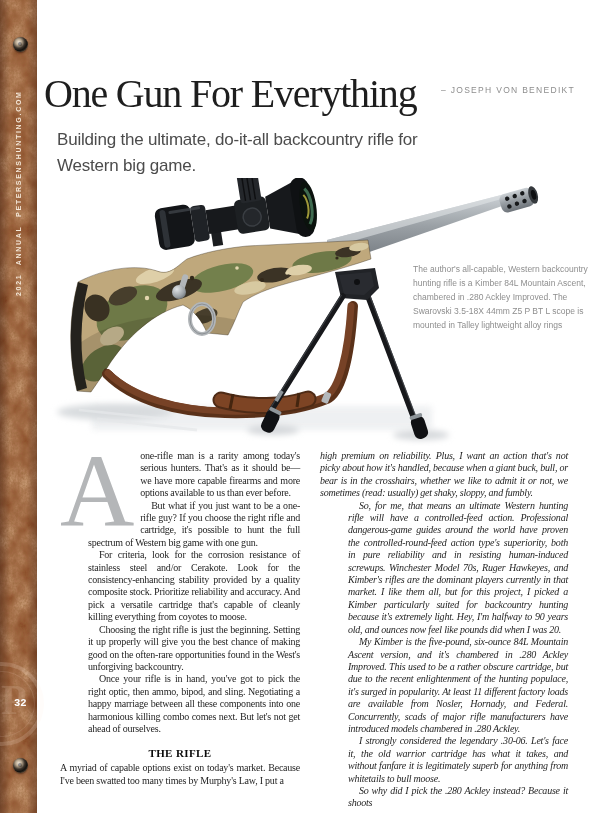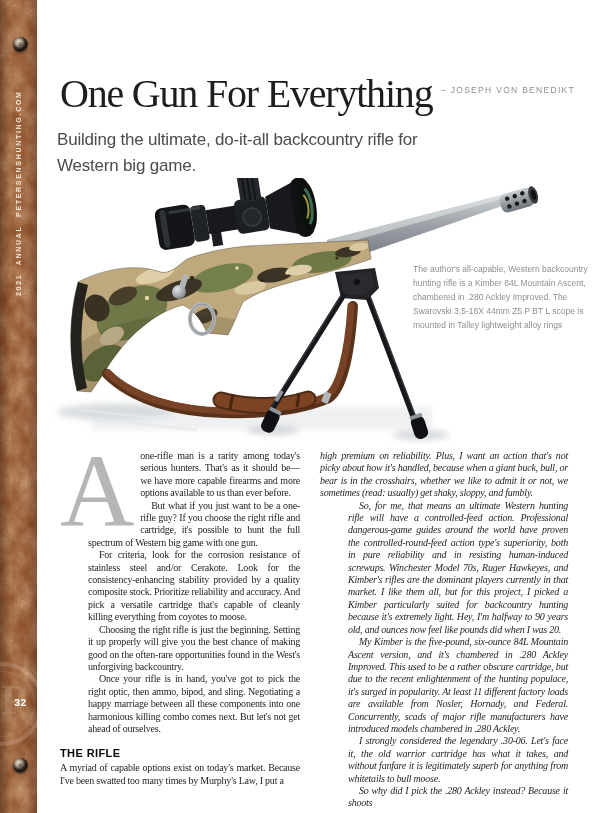--- a/index.html
+++ b/index.html
@@ -22,43 +22,43 @@
     letter-spacing:1.7px;word-spacing:5px;color:#f4e8d9;line-height:37px;text-align:left;}
   .ghost-circle{position:absolute;left:-40px;top:662px;width:76px;height:76px;border-radius:50%;
     border:4px solid rgba(255,240,225,.17);}
   .ghost-circle::after{content:"";position:absolute;inset:5px;border-radius:50%;
     border:1px solid rgba(255,240,225,.12);}
   .ghost-letter{position:absolute;left:1px;top:676px;font-family:"Liberation Serif",serif;
     font-size:42px;color:rgba(255,240,225,.14);font-weight:700;}
   .page-number{position:absolute;left:14px;top:697px;font-family:Liberation Mono, monospace;
     font-weight:700;font-size:10.5px;color:#ffffff;}
   
-  .title{position:absolute;left:60px;top:72px;font-family:"Liberation Serif",serif;
+  .title{position:absolute;left:44px;top:72px;font-family:"Liberation Serif",serif;
     font-size:40px;line-height:44px;letter-spacing:-1.2px;color:#1e1e1e;white-space:nowrap;text-align:center;}
   .byline{position:absolute;left:441px;top:85px;font-family:"Liberation Sans",sans-serif;
     font-size:8.5px;letter-spacing:1.3px;color:#8d8d8d;white-space:nowrap;}
   .subtitle{position:absolute;left:57px;top:127px;width:412px;
     font-family:"Liberation Sans",sans-serif;font-size:17px;line-height:26px;
     letter-spacing:-0.2px;color:#4c4c4c;}
   
   .photo{position:absolute;left:37px;top:178px;width:563px;height:272px;}
   .caption{position:absolute;left:376px;top:84px;width:176px;
     font-family:"Liberation Sans",sans-serif;font-size:8.5px;line-height:14px;color:#8e8e8e;}
   
   .columns{position:absolute;left:60px;top:450px;width:498px;}
   .col{position:absolute;top:0;}
   .col-left{left:0;width:240px;}
   .col-right{left:260px;width:248px;font-style:italic;}
   .col p{margin:0;font-size:10px;line-height:12.4px;letter-spacing:-0.22px;
     text-align:justify;color:#1f1f1f;}
   .col p.indent{text-indent:11px;margin-left:28px;}
   .dropcap{float:left;font-family:"Liberation Serif",serif;font-size:103px;line-height:76px;
     color:#b4b6b8;margin:3px 6px 0 0;}
-  .section-heading{margin:12px 0 3px 0;font-family:Liberation Sans, sans-serif;
-    font-weight:700;font-size:11px;letter-spacing:0.4px;color:#0a0a0a;}
+  .section-heading{margin:12px 0 3px 0;font-family:Liberation Serif, serif;
+    font-weight:700;font-size:11px;letter-spacing:0.4px;color:#0a0a0a;text-align:center;}
 </style>
 </head>
 <body>
 
 <div class="page">
 
   <div class="sidebar">
     <svg class="tex" width="37" height="813">
       <defs>
         <filter id="rustA" x="0" y="0" width="100%" height="100%">

